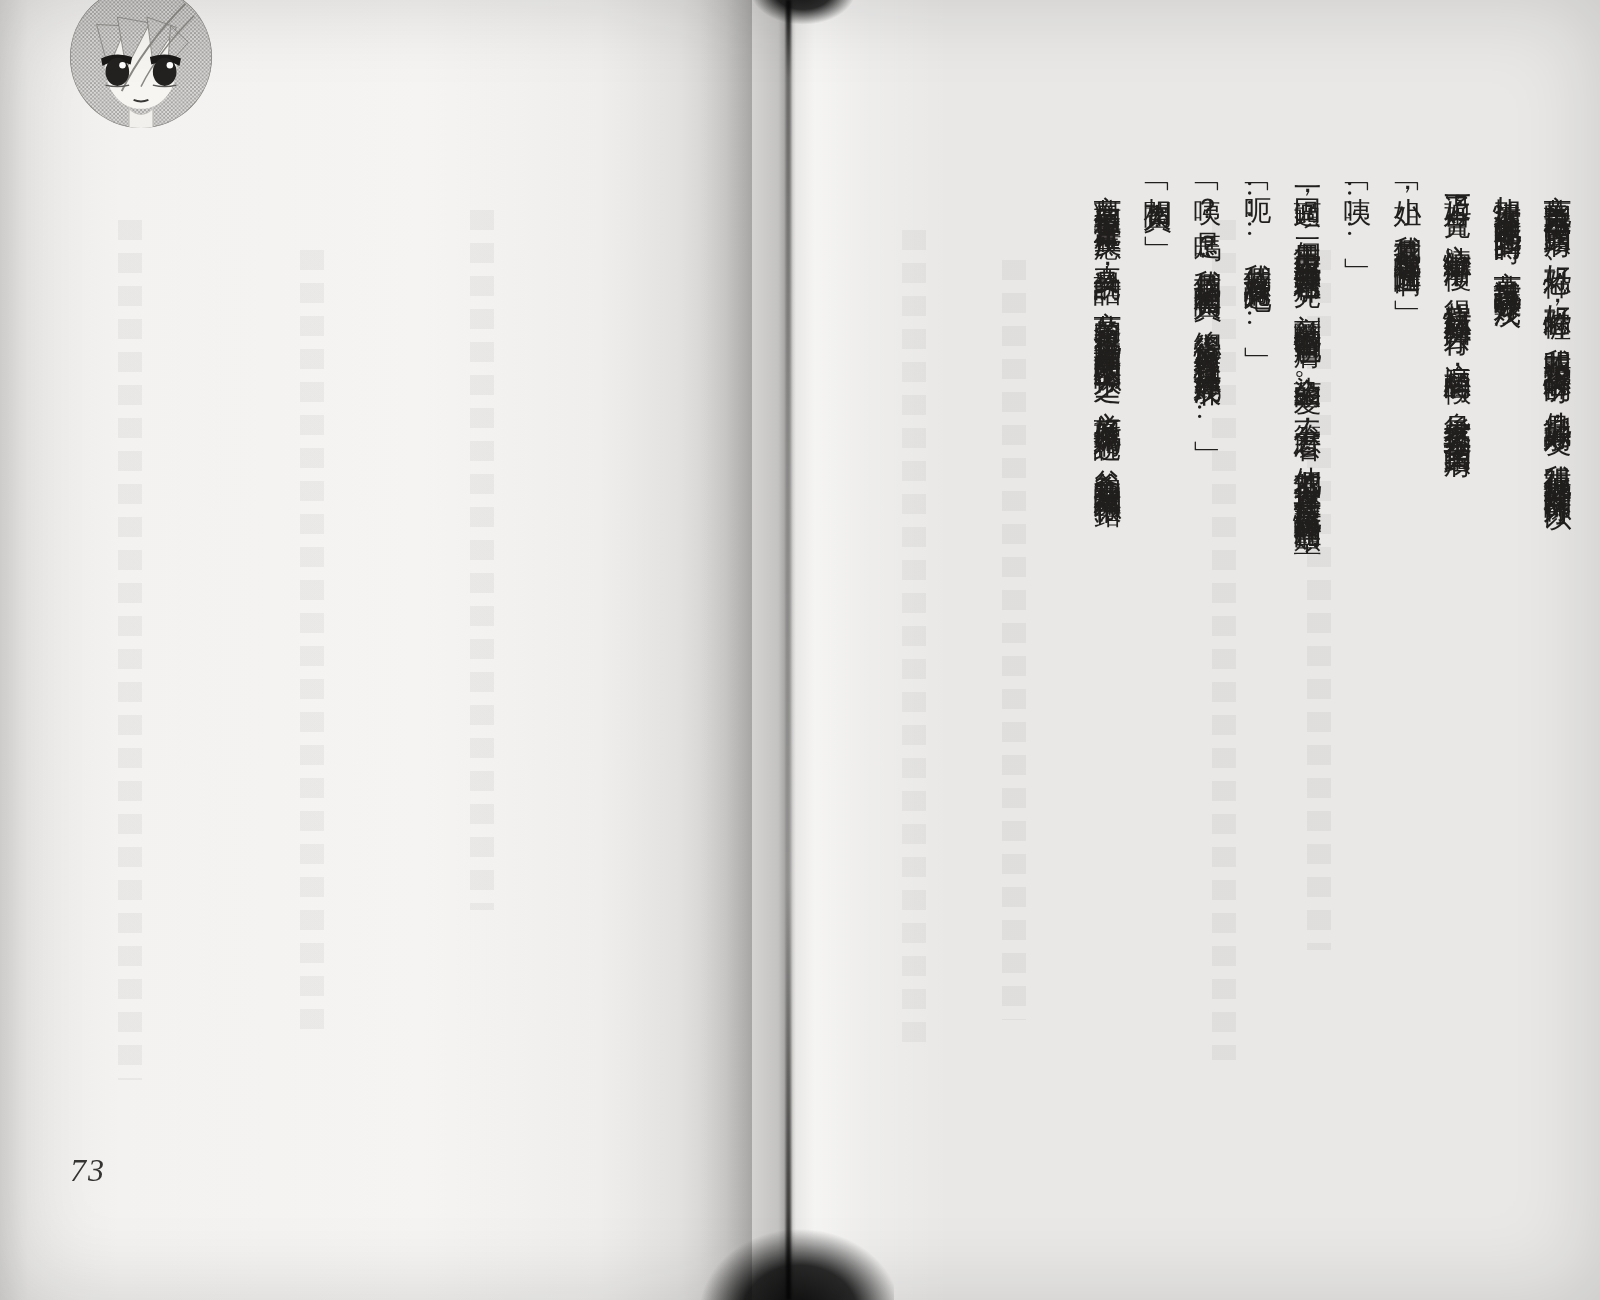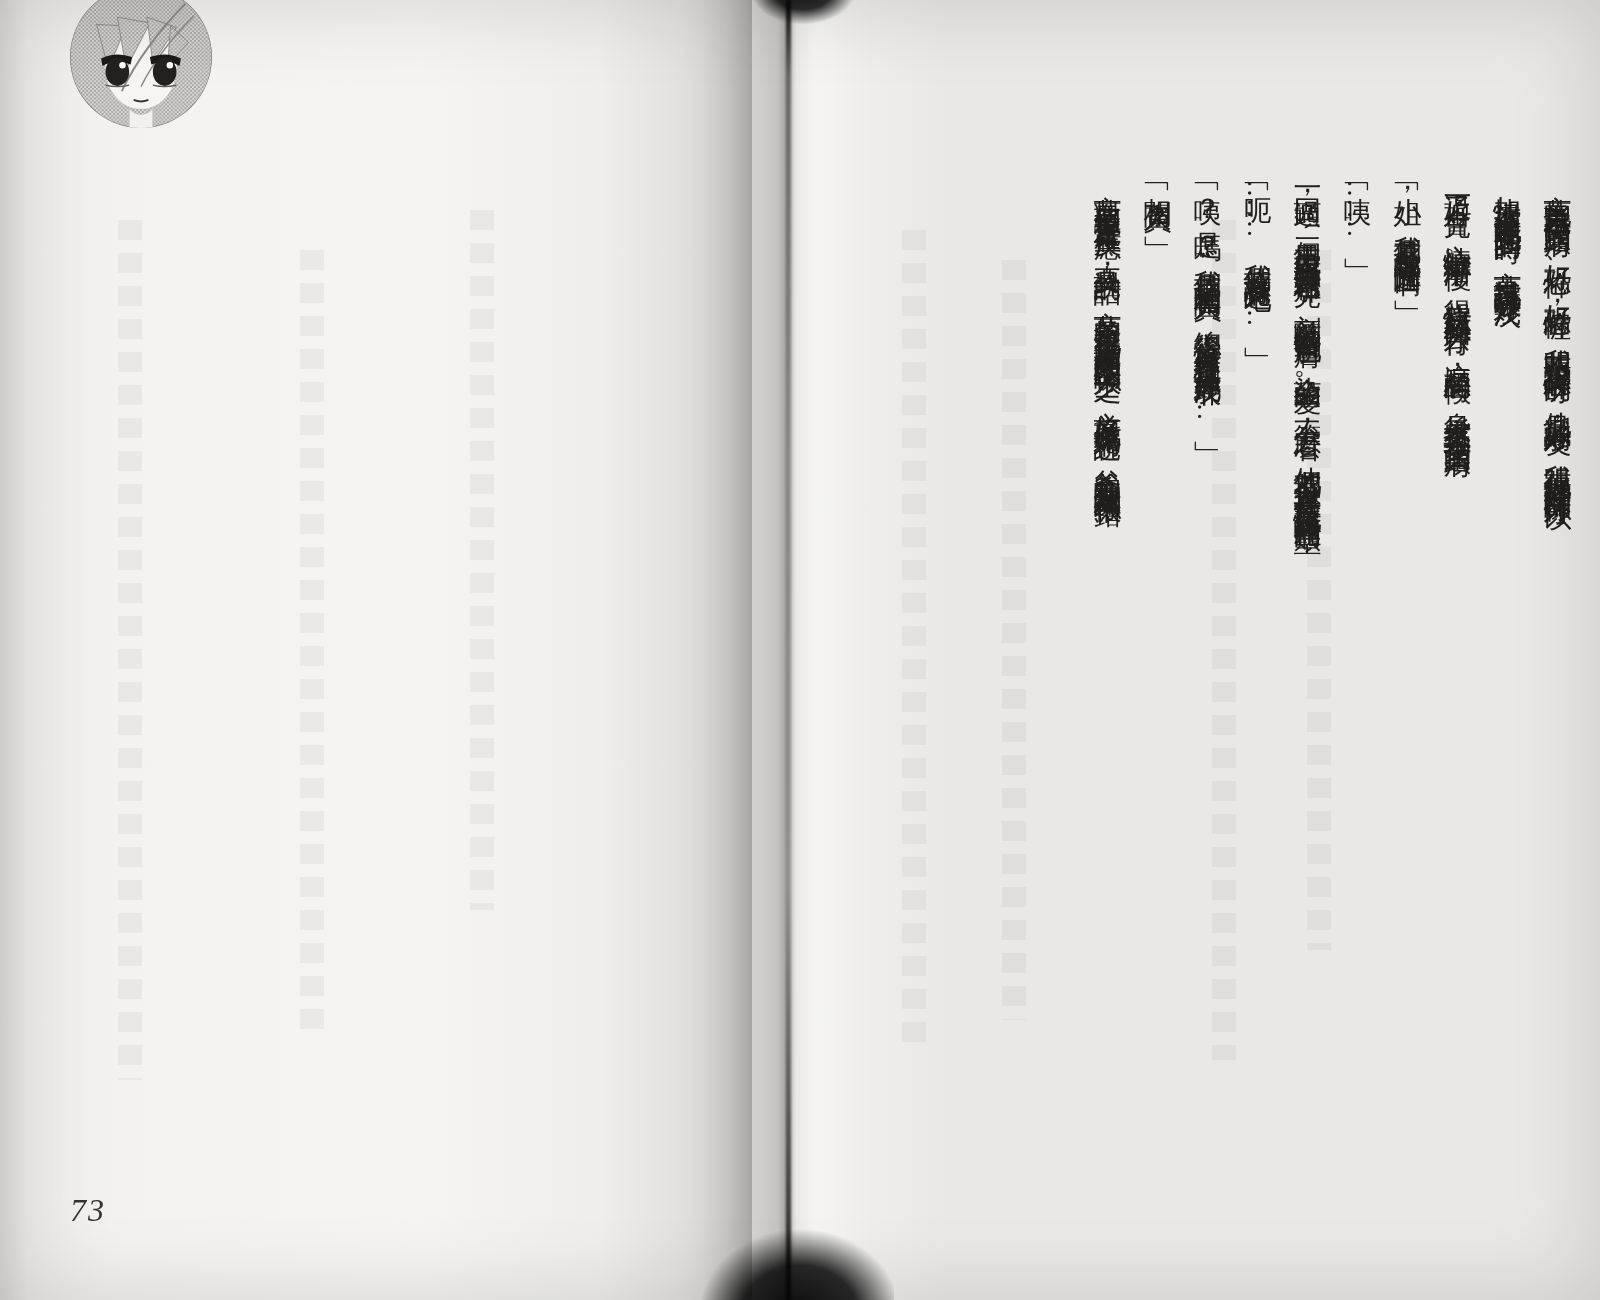--- a/index.html
+++ b/index.html
@@ -54,21 +54,21 @@
     font-size:28px;letter-spacing:3px;color:#211f1d;
   }
   .vtext p{margin:0;padding:0;text-indent:31px;line-break:strict;}
   #text-right{right:18px;}
   #text-right p{line-height:50px;}
   
   .pagenum{
     position:absolute;font-style:italic;font-size:32px;color:#363432;
     font-family:"Liberation Serif","DejaVu Serif",serif;letter-spacing:2px;
   }
-  #pagenum-left{left:70px;top:1192px;font-style:italic;}
+  #pagenum-left{left:70px;top:1152px;font-style:italic;}
   
   .corner-face{position:absolute;}
   #face-left{left:66px;top:-14px;width:150px;height:148px;}
   
   .ghost{
     position:absolute;width:24px;pointer-events:none;
     background:repeating-linear-gradient(to bottom,
       rgba(85,85,83,.065) 0 20px,rgba(85,85,83,0) 20px 33px);
   }
 </style>

